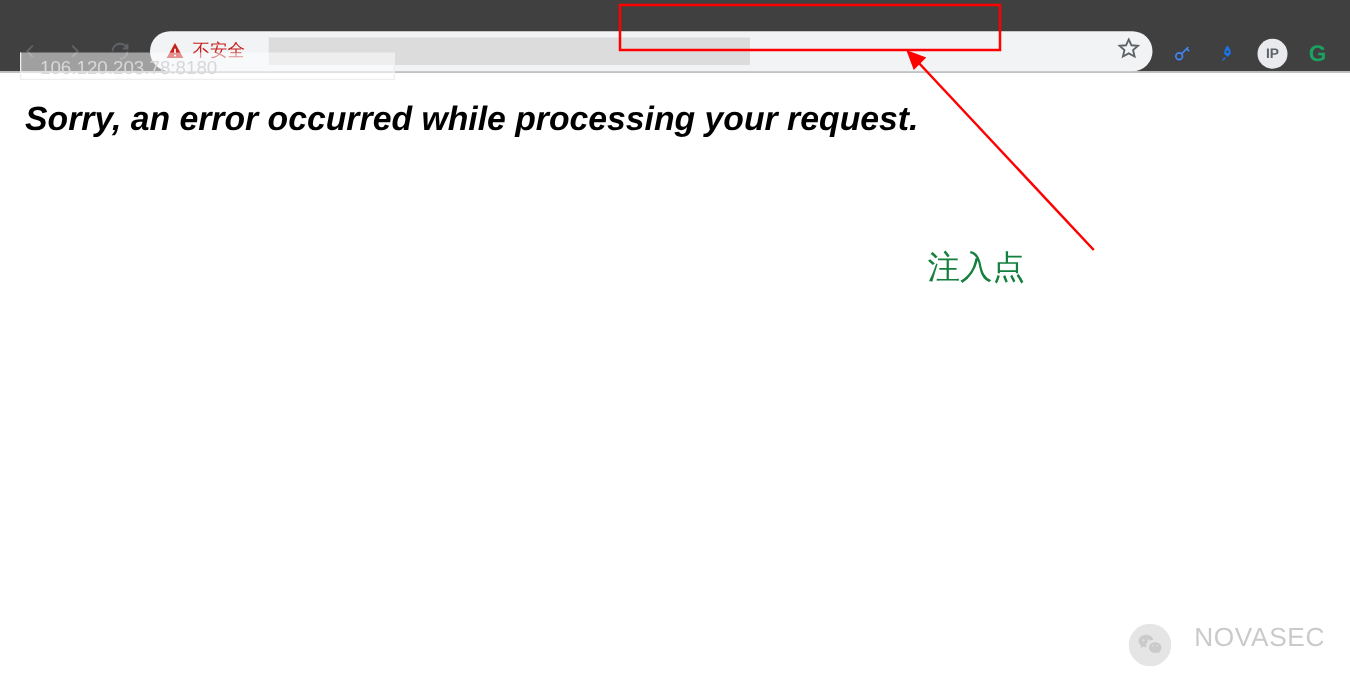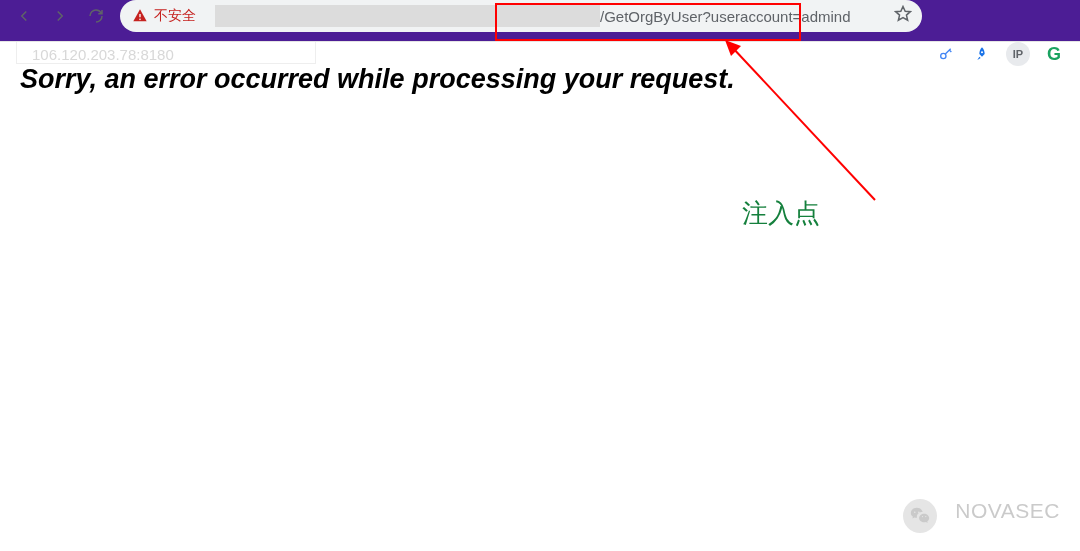--- a/index.html
+++ b/index.html
@@ -9,24 +9,24 @@
     }
     body {
       width: 1080px;
       height: 551px;
       font-family: -apple-system, BlinkMacSystemFont, "Segoe UI", Arial, sans-serif;
       background: #ffffff;
       position: relative;
       overflow: hidden;
     }
     .browser-bar {
-      height: 42px;
-      background: #4c1d95;
-      display: flex;
-      align-items: flex-start;
+      height: 58px;
+      background: #404040;
+      display: flex;
+      align-items: flex-end;
       padding: 0 8px;
       gap: 4px;
       border-bottom: 1px solid #e5e5e5;
     }
     .nav-button {
       width: 32px;
       height: 32px;
       display: flex;
       align-items: center;
       justify-content: center;
@@ -248,21 +248,20 @@
   <div class="address-bar">
     <div class="insecure-badge">
       <svg viewBox="0 0 24 24">
         <path d="M12 2 L22 20 L2 20 Z" fill="#c5221f"></path>
         <path d="M12 9 L12 14" stroke="#fff" stroke-width="2"></path>
         <circle cx="12" cy="17" r="1.2" fill="#fff"></circle>
       </svg>
       <span>不安全</span>
     </div>
     <div class="url-obscured"></div>
-    <span class="url-text">/GetOrgByUser?useraccount=admind</span>
     <div class="star-icon">
       <svg viewBox="0 0 24 24">
           <path d="M12 2l2.9 6.3 6.9.6-5.2 4.6 1.6 6.8L12 16.9 5.8 20.3l1.6-6.8L2.2 8.9l6.9-.6z"></path>
         </svg>
     </div>
   </div>
 
   <div class="toolbar-icons">
     <div class="toolbar-icon icon-key">
       <svg viewBox="0 0 24 24">

